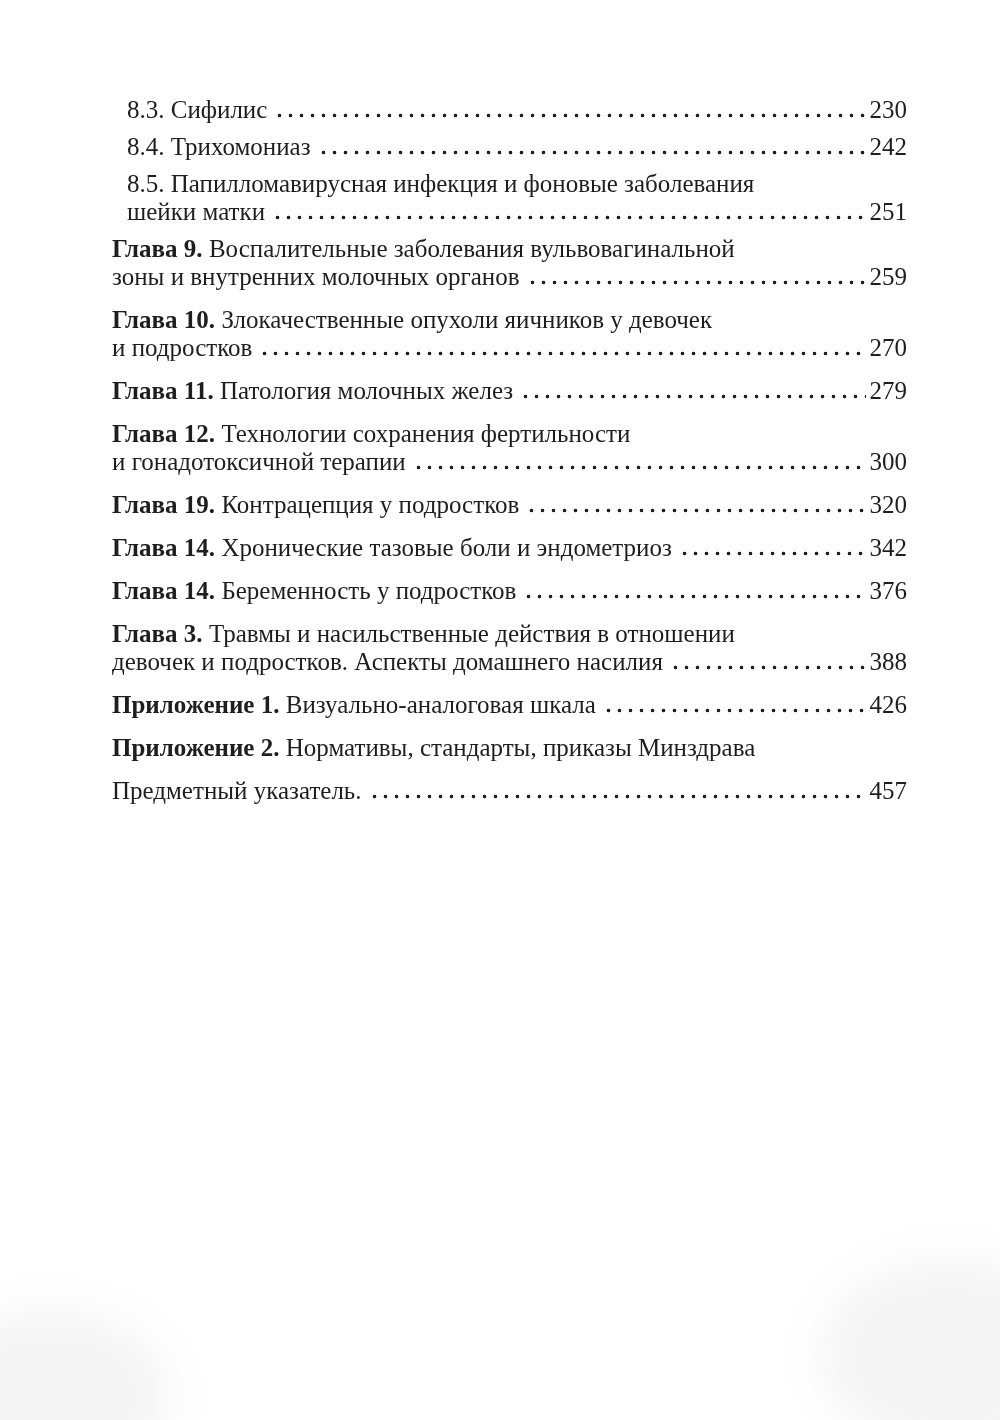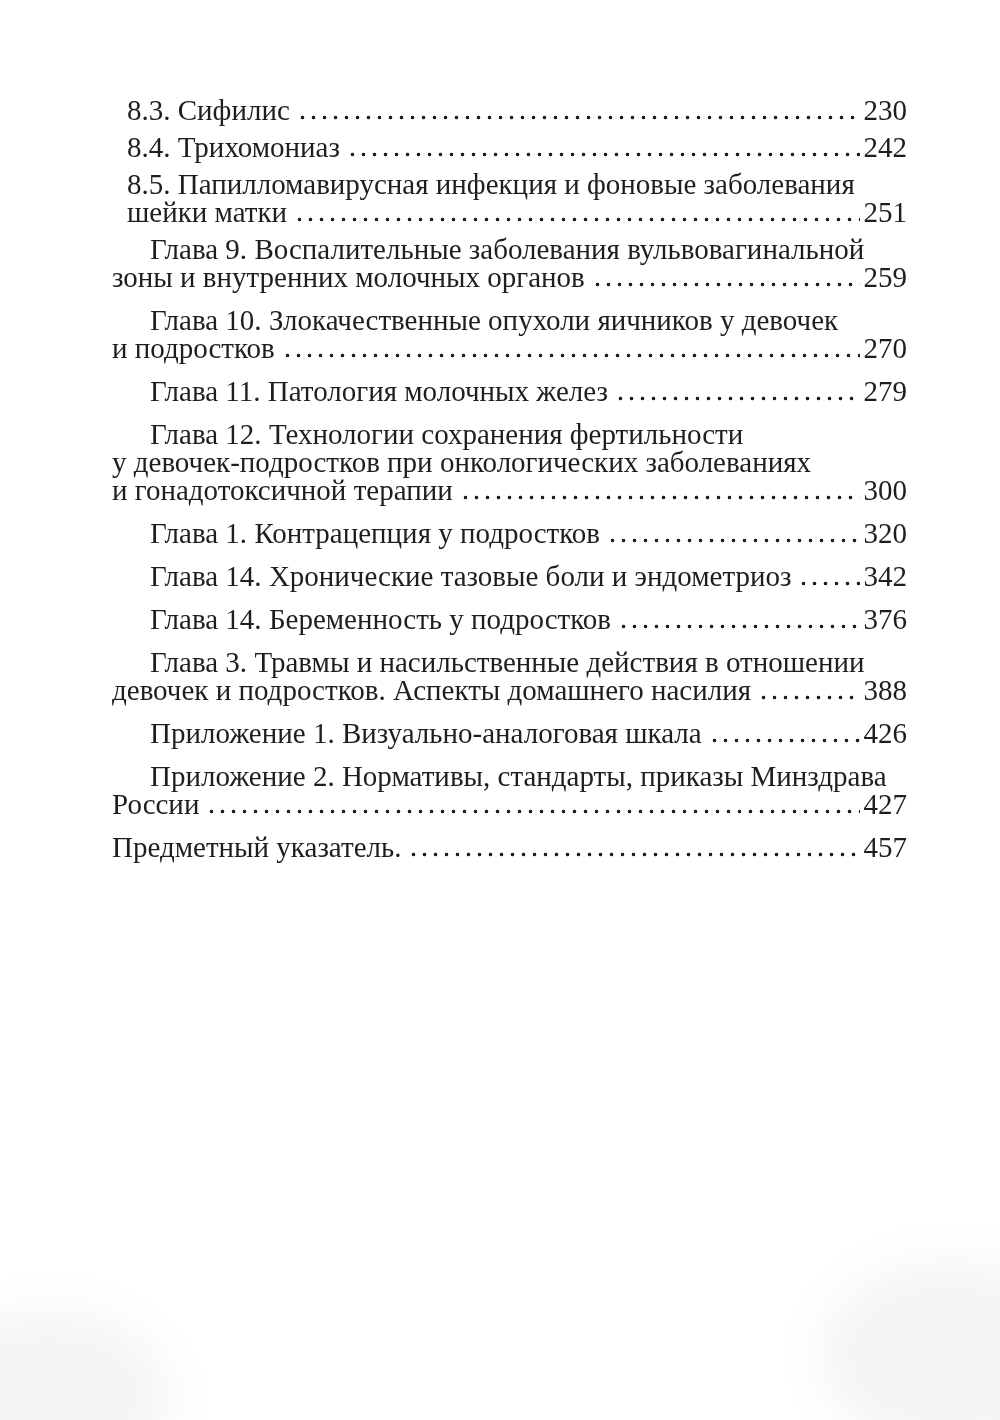--- a/index.html
+++ b/index.html
@@ -23,27 +23,27 @@
   .smudge.left  { left: -70px; bottom: -60px; width: 240px; height: 170px; }
   .smudge.right { right: -80px; bottom: -30px; width: 260px; height: 190px; }
 
   .toc {
     position: absolute;
     left: 112px;
     top: 96px;
     width: 795px;
   }
   .entry {
-    font-size: 29px;
+    font-size: 25px;
     line-height: 28px;
   }
   .entry.sub { padding-left: 15px; margin-bottom: 9px; }
   .entry.chapter { margin-bottom: 15px; }
   .entry.sub + .entry.chapter { margin-top: 7px; }
-  .lead { font-weight: normal; margin-left: 38px; }
+  .lead { font-weight: bold; }
   .line { white-space: nowrap; }
   .line.last {
     display: flex;
     align-items: baseline;
   }
   .txt { flex: 0 0 auto; white-space: nowrap; }
   .leader {
     flex: 1 1 auto;
     min-width: 18px;
     height: 5px;
@@ -102,30 +102,29 @@
     </div>
     <div class="entry chapter">
       <div class="line last">
         <span class="txt"><span class="lead">Глава 11.</span> Патология молочных желез</span>
         <span class="leader"></span>
         <span class="pg">279</span>
       </div>
     </div>
     <div class="entry chapter">
       <div class="line"><span class="txt"><span class="lead">Глава 12.</span> Технологии сохранения фертильности</span></div>
-      <div class="line"><span class="txt">у девочек-подростков при онкологических заболеваниях</span></div>
       <div class="line last">
         <span class="txt">и гонадотоксичной терапии</span>
         <span class="leader"></span>
         <span class="pg">300</span>
       </div>
     </div>
     <div class="entry chapter">
       <div class="line last">
-        <span class="txt"><span class="lead">Глава 1.</span> Контрацепция у подростков</span>
+        <span class="txt"><span class="lead">Глава 19.</span> Контрацепция у подростков</span>
         <span class="leader"></span>
         <span class="pg">320</span>
       </div>
     </div>
     <div class="entry chapter">
       <div class="line last">
         <span class="txt"><span class="lead">Глава 14.</span> Хронические тазовые боли и эндометриоз</span>
         <span class="leader"></span>
         <span class="pg">342</span>
       </div>
@@ -147,25 +146,20 @@
     </div>
     <div class="entry chapter">
       <div class="line last">
         <span class="txt"><span class="lead">Приложение 1.</span> Визуально-аналоговая шкала</span>
         <span class="leader"></span>
         <span class="pg">426</span>
       </div>
     </div>
     <div class="entry chapter">
       <div class="line"><span class="txt"><span class="lead">Приложение 2.</span> Нормативы, стандарты, приказы Минздрава</span></div>
-      <div class="line last">
-        <span class="txt">России</span>
-        <span class="leader"></span>
-        <span class="pg">427</span>
-      </div>
     </div>
     <div class="entry chapter">
       <div class="line last">
         <span class="txt">Предметный указатель.</span>
         <span class="leader"></span>
         <span class="pg">457</span>
       </div>
     </div>
   </div>
 

